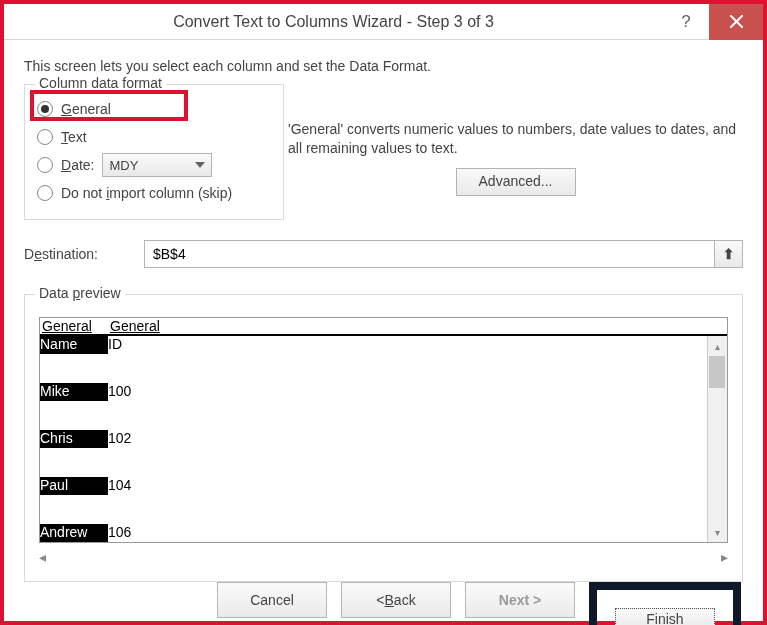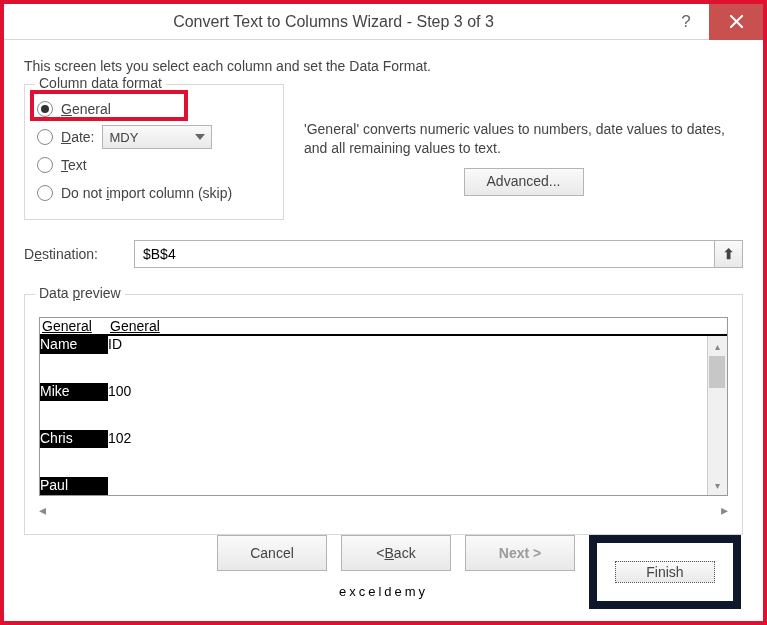--- a/index.html
+++ b/index.html
@@ -5,34 +5,34 @@
 * { box-sizing: border-box; margin: 0; padding: 0; font-family: "Segoe UI", Tahoma, sans-serif; }
 body { background: #fff; width: 767px; height: 625px; overflow: hidden; }
 .dialog { width: 767px; height: 625px; border: 4px solid #e01030; display: flex; flex-direction: column; background: #fff; }
 .titlebar { height: 36px; background: #fff; display: flex; align-items: center; position: relative; border-bottom: 1px solid #d8d8d8; }
 .title { flex: 1; text-align: center; font-size: 16px; color: #444; }
 .help-btn { width: 46px; height: 36px; display: flex; align-items: center; justify-content: center; color: #666; font-size: 17px; cursor: pointer; }
 .close-btn { width: 54px; height: 36px; background: #c8504f; display: flex; align-items: center; justify-content: center; cursor: pointer; }
 .close-btn svg { fill: #fff; width: 13px; height: 13px; }
 .body { padding: 18px 20px 14px 20px; flex: 1; display: flex; flex-direction: column; color: #444; font-size: 14px; }
 .intro { margin-bottom: 10px; }
-.format-row { display: flex; align-items: flex-start; gap: 20px; }
+.format-row { display: flex; align-items: flex-start; gap: 4px; }
 .fieldset { border: 1px solid #d9d9d9; padding: 10px 12px 12px 12px; width: 260px; position: relative; }
 .fieldset .legend { position: absolute; top: -10px; left: 10px; background: #fff; padding: 0 4px; font-size: 14px; }
 .radio-row { display: flex; align-items: center; gap: 8px; height: 28px; }
 .radio { width: 16px; height: 16px; border: 1px solid #888; border-radius: 50%; display: flex; align-items: center; justify-content: center; cursor: pointer; }
 .radio .dot { width: 8px; height: 8px; border-radius: 50%; background: #333; }
 .underline-first::first-letter { text-decoration: underline; }
 .underline-mid .u { text-decoration: underline; }
 .highlight-general { position: absolute; top: 5px; left: 5px; width: 158px; height: 31px; border: 4px solid #e01030; pointer-events: none; }
 .date-select { width: 110px; height: 24px; border: 1px solid #b4b4b4; background: linear-gradient(#fafafa,#e9e9e9); font-size: 13px; padding: 0 6px; display: flex; align-items: center; justify-content: space-between; cursor: pointer; }
 .chev { width: 0; height: 0; border-left: 5px solid transparent; border-right: 5px solid transparent; border-top: 6px solid #666; }
 .explain-col { flex: 1; padding-top: 36px; font-size: 14px; line-height: 1.35; }
 .adv-btn { margin-top: 10px; width: 120px; height: 28px; border: 1px solid #b4b4b4; background: linear-gradient(#fafafa,#e9e9e9); font-size: 14px; cursor: pointer; display: inline-flex; align-items: center; justify-content: center; }
-.dest-row { display: flex; align-items: center; margin-top: 20px; }
+.dest-row { display: flex; align-items: center; gap: 10px; margin-top: 20px; }
 .dest-label { width: 110px; }
 .dest-input-wrap { flex: 1; display: flex; }
 .dest-input { flex: 1; height: 28px; border: 1px solid #b4b4b4; padding: 0 8px; font-size: 14px; }
 .ref-btn { width: 28px; height: 28px; border: 1px solid #b4b4b4; border-left: none; background: linear-gradient(#fafafa,#e9e9e9); display: flex; align-items: center; justify-content: center; cursor: pointer; font-weight: bold; }
 .preview-fieldset { border: 1px solid #d9d9d9; margin-top: 26px; padding: 22px 14px 14px 14px; position: relative; flex: 1; display: flex; flex-direction: column; }
 .preview-fieldset .legend { position: absolute; top: -10px; left: 10px; background: #fff; padding: 0 4px; }
 .preview-area { flex: 1; border: 1px solid #999; position: relative; overflow: hidden; background: #fff; font-family: "Courier New", monospace; font-size: 14px; }
 .preview-header { display: flex; height: 18px; border-bottom: 2px solid #000; }
 .preview-header .col { text-decoration: underline; padding: 0 0 0 2px; }
 .preview-rows { display: flex; flex-direction: column; gap: 29px; }
@@ -73,29 +73,29 @@
         <div class="legend">Column data format</div>
         <div class="highlight-general"></div>
         <div class="radio-row">
           <div class="radio">
               <div class="dot"></div>
             </div>
           <span class="underline-first">General</span>
         </div>
         <div class="radio-row">
           <div class="radio"></div>
+          <span class="underline-first">Text</span>
+        </div>
+        <div class="radio-row">
+          <div class="radio"></div>
           <span class="underline-first">Date:</span>
           <div class="date-select">
             <span>MDY</span>
             <span class="chev"></span>
           </div>
-        </div>
-        <div class="radio-row">
-          <div class="radio"></div>
-          <span class="underline-first">Text</span>
         </div>
         <div class="radio-row">
           <div class="radio"></div>
           <span class="underline-mid">Do not <span class="u">i</span>mport column (skip)</span>
         </div>
       </div>
 
       <div class="explain-col">
         <div>'General' converts numeric values to numbers, date values to dates, and all remaining values to text.</div>
         <div style="text-align:center">
@@ -129,20 +129,25 @@
           <div class="preview-row">
               <div class="col col1">Mike</div>
               <div class="col col2">100</div>
             </div>
           <div class="preview-row">
               <div class="col col1">Chris</div>
               <div class="col col2">102</div>
             </div>
           <div class="preview-row">
               <div class="col col1">Paul</div>
+              <div class="col col2">104</div>
+            </div>
+          <div class="preview-row">
+              <div class="col col1">Andrew</div>
+              <div class="col col2">106</div>
             </div>
         </div>
         <div class="vscroll">
           <div class="up">▴</div>
           <div class="thumb"></div>
           <div class="down" style="position:absolute;bottom:0;width:100%">▾</div>
         </div>
       </div>
       <div class="hscroll">
         <span>◂</span>

